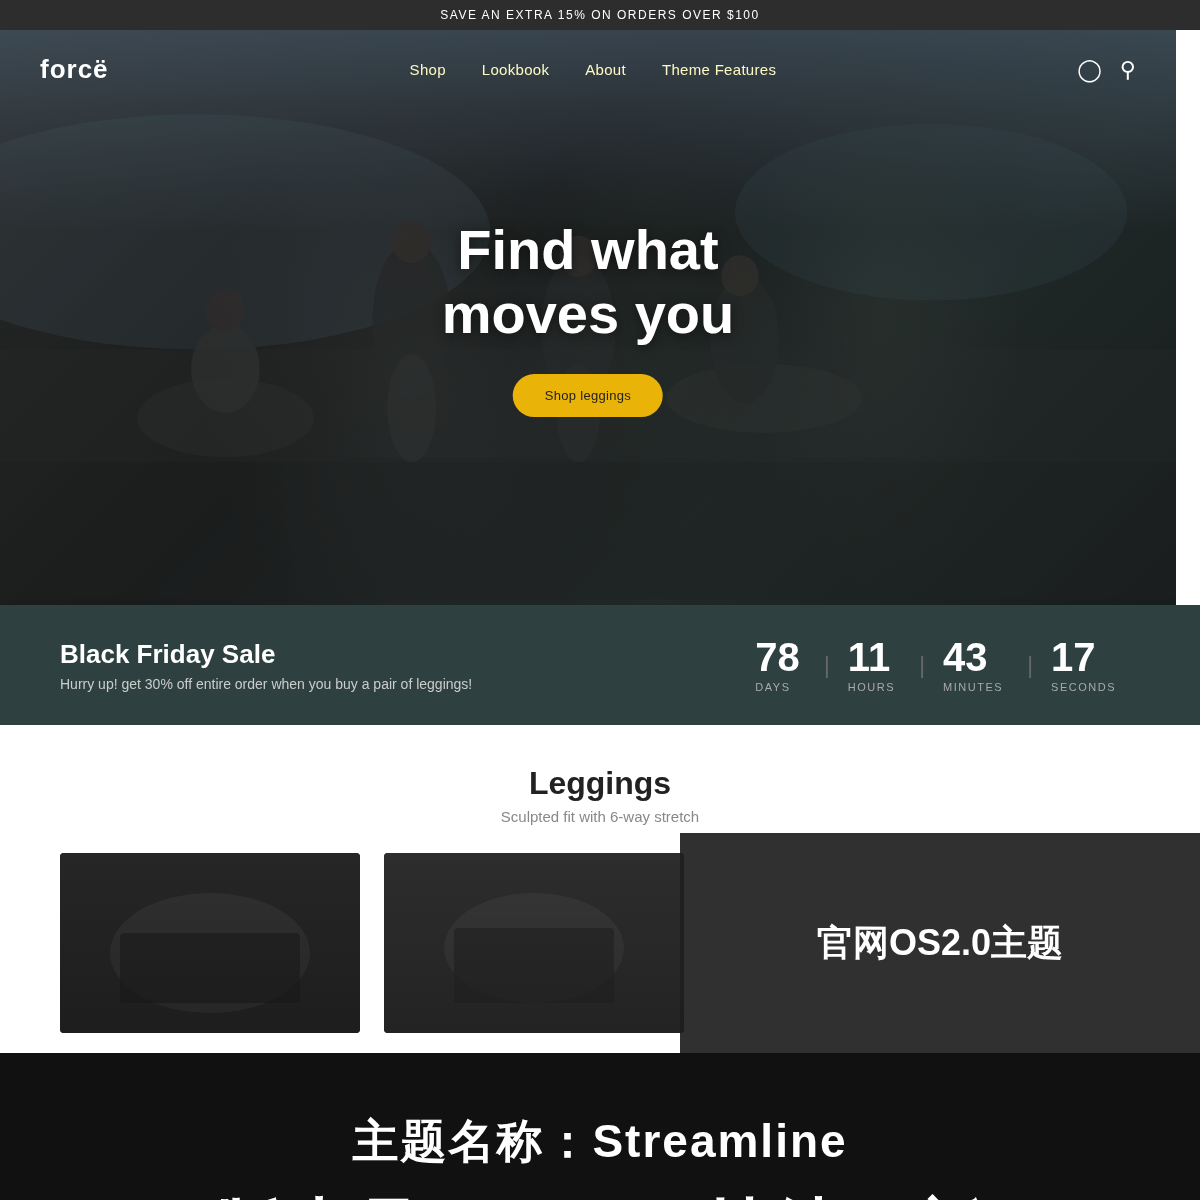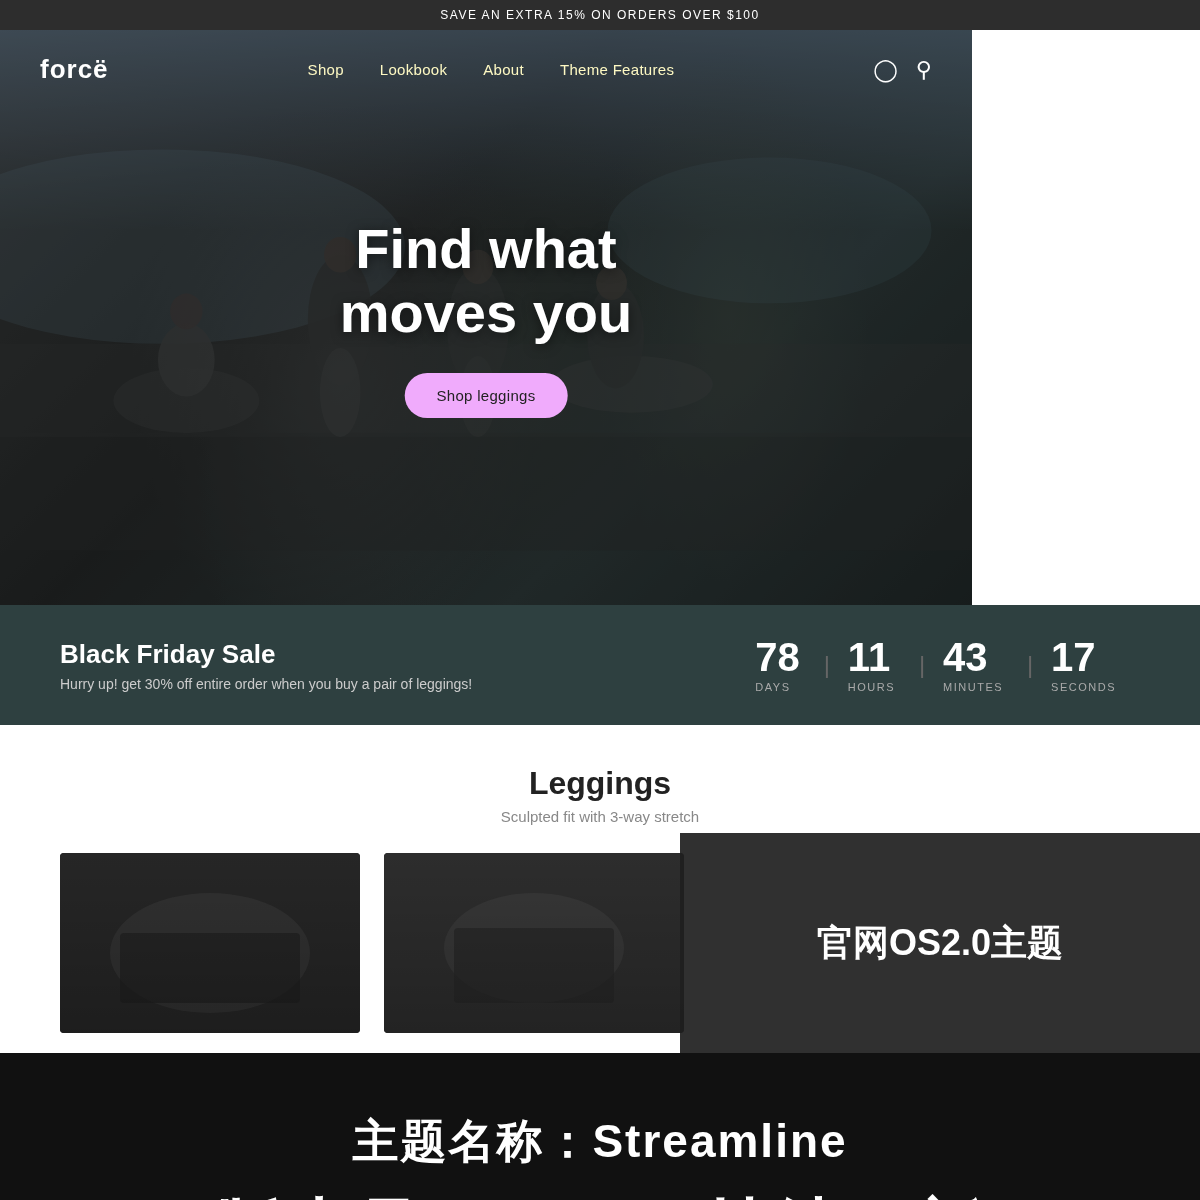--- a/index.html
+++ b/index.html
@@ -52,21 +52,21 @@
     }
     .nav-icon {
       color: #fff;
       font-size: 22px;
       cursor: pointer;
     }
 
     
     .hero {
       position: relative;
-      width: 972px;
+      width: 1176px;
       height: 575px;
       overflow: hidden;
       background: #1a1a1a;
     }
     .hero-bg {
       position: absolute;
       inset: 0;
       background: linear-gradient(135deg, #3a3a3a 0%, #1e1e1e 40%, #2a3535 70%, #1a2020 100%);
     }
     
@@ -100,26 +100,26 @@
       color: #fff;
     }
     .hero-title {
       font-size: 56px;
       font-weight: 800;
       line-height: 1.15;
       margin-bottom: 28px;
       text-shadow: 0 2px 12px rgba(0,0,0,0.5);
     }
     .hero-cta {
-      background: #f0abfc;
+      background: #eab308;
       color: #222;
       border: none;
       border-radius: 30px;
       padding: 14px 32px;
-      font-size: 15px;
+      font-size: 13px;
       font-weight: 500;
       cursor: pointer;
       letter-spacing: 0.3px;
     }
 
     
     .countdown-section {
       background: #2e4040;
       padding: 36px 60px;
       display: flex;
@@ -369,21 +369,21 @@
       </div>
       <div class="countdown-unit">
         <span class="countdown-number">17</span>
         <span class="countdown-label">SECONDS</span>
       </div>
     </div>
   </div>
 
   <div class="products-section" style="position:relative;">
     <div class="products-title">Leggings</div>
-    <div class="products-subtitle">Sculpted fit with 3-way stretch</div>
+    <div class="products-subtitle">Sculpted fit with 6-way stretch</div>
     <div class="products-grid">
       <div class="product-card">
         <div class="product-card-inner"></div>
         <svg style="width:100%;height:100%;" viewBox="0 0 300 180">
           <rect width="300" height="180" fill="#2a2a2a"></rect>
           <ellipse cx="150" cy="100" rx="100" ry="60" fill="#3a3a3a" opacity="0.8"></ellipse>
           <rect x="60" y="80" width="180" height="70" rx="4" fill="#222" opacity="0.7"></rect>
         </svg>
       </div>
       <div class="product-card">

